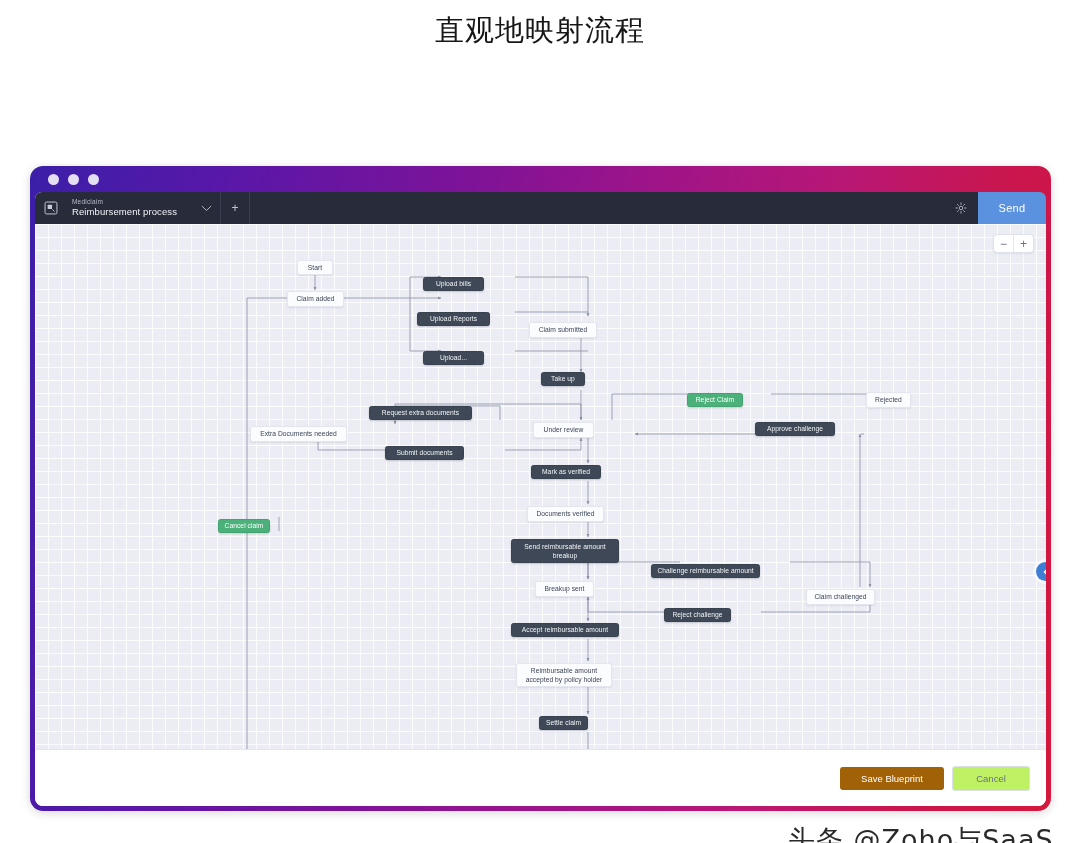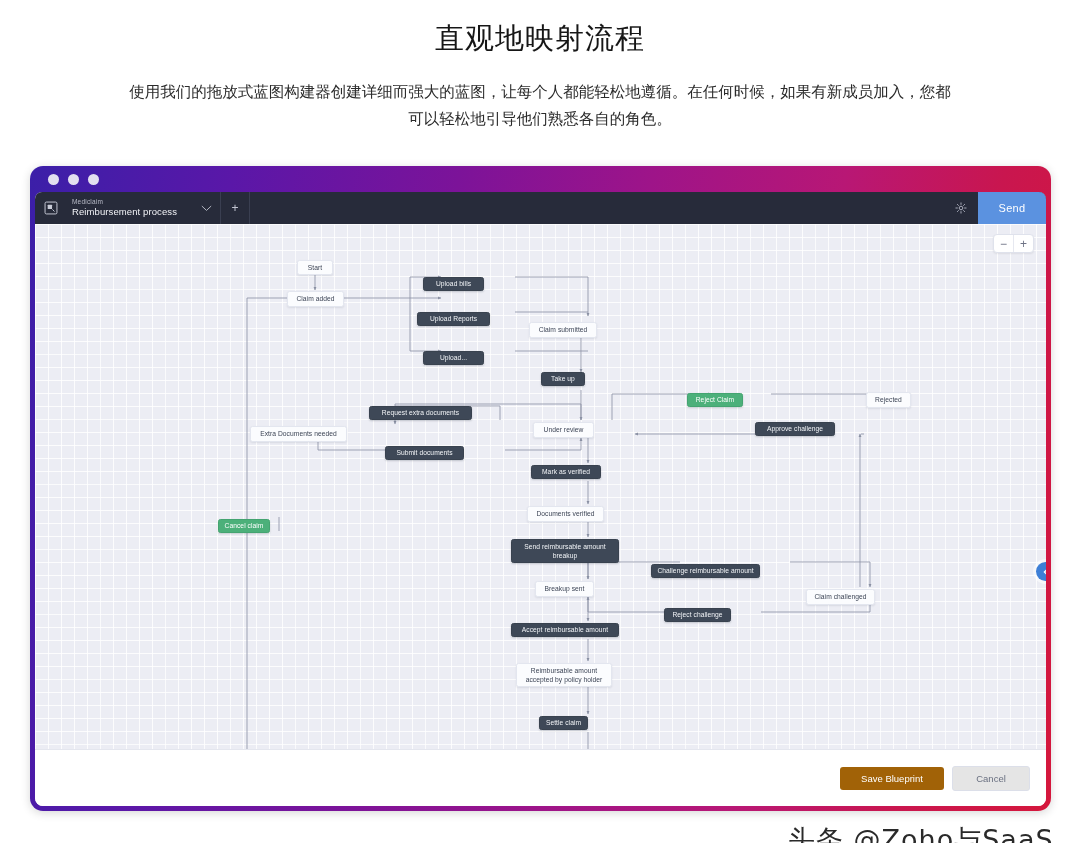--- a/index.html
+++ b/index.html
@@ -6,21 +6,21 @@
   html,body{margin:0;padding:0;}
   body{
     width:1080px;height:843px;
     background:#ffffff;
     font-family:"Liberation Sans","DejaVu Sans",sans-serif;
     color:#222;
     overflow:hidden;
     position:relative;
   }
   
-  .hero{ padding-top:20px; text-align:center; }
+  .hero{ padding-top:12px; text-align:center; }
   .hero-title{
     font-size:29px; font-weight:400; color:#161616;
     letter-spacing:1px; margin:0 0 22px 0; line-height:1.25;
   }
   .hero-sub{
     font-size:15.5px; color:#2b2b2b; line-height:1.75;
     width:828px; margin:0 auto; font-weight:400;
   }
   
   .window{
@@ -123,39 +123,38 @@
   .footer{
     flex:0 0 auto;height:56px;background:#fff;border-top:1px solid #e4e6ee;
     display:flex;align-items:center;justify-content:flex-end;gap:8px;
     padding-right:16px;
   }
   .btn-save{
     background:#a16207;color:#fff;font-size:9.5px;
     padding:6px 16px;border-radius:3px;min-width:72px;text-align:center;
   }
   .btn-cancel{
-    background:#e5e5e5;color:#6a7081;font-size:9.5px;border:1px solid #dcdfe9;
+    background:#bef264;color:#6a7081;font-size:9.5px;border:1px solid #dcdfe9;
     padding:6px 14px;border-radius:3px;min-width:48px;text-align:center;
   }
   
   .watermark{
     position:absolute;left:788px;top:786px;z-index:500;
     font-size:27px;font-weight:400;color:#2a2a2a;
     letter-spacing:1px;white-space:nowrap;
     font-family:"DejaVu Sans",sans-serif;
     text-shadow:0 0 2px rgba(255,255,255,.95),0 0 5px rgba(255,255,255,.8);
     margin-top:36px;
   }
 </style>
 </head>
 <body>
 
 <div class="hero">
   <h1 class="hero-title">直观地映射流程</h1>
-  <p class="hero-sub">使用我们的拖放式蓝图构建器创建详细而强大的蓝图，让每个人都能轻松地遵循。在任何时候，如果有新成员加入，您都可以轻松地引导他们熟悉各自的角色。</p>
 </div>
 
 <div class="window">
 
   <div class="win-chrome">
     <span class="dot"></span>
     <span class="dot"></span>
     <span class="dot"></span>
   </div>
 

